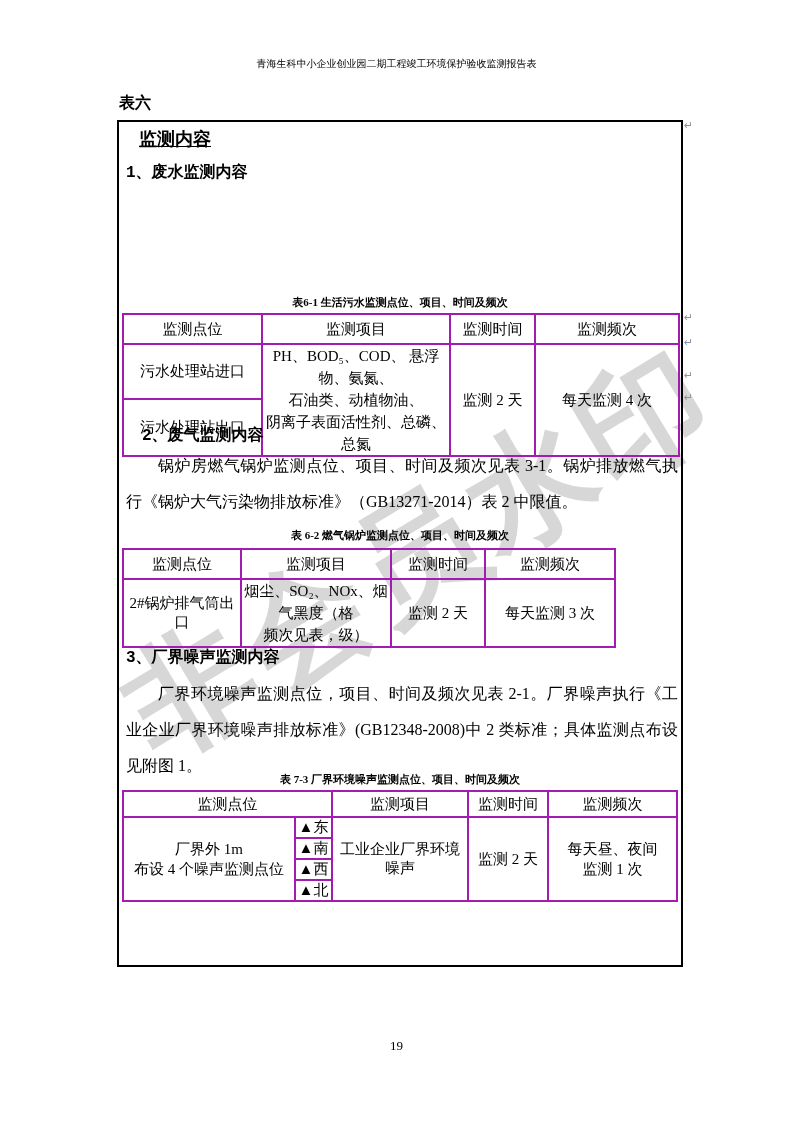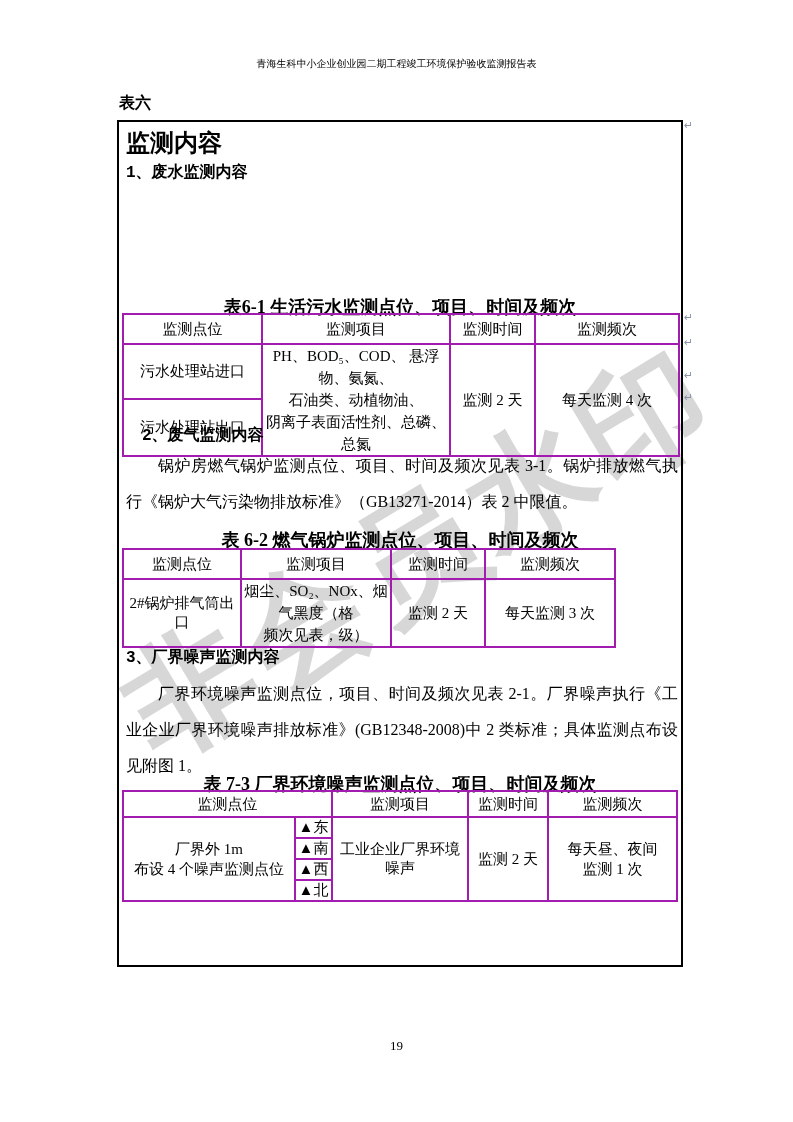--- a/index.html
+++ b/index.html
@@ -12,24 +12,24 @@
   .watermark {
     position:absolute; left:50px; top:470px; width:740px; z-index:0;
     text-align:center; font-size:126px; font-weight:700; letter-spacing:6px;
     color:rgba(150,150,150,0.38); transform:rotate(-31deg);
     white-space:nowrap; pointer-events:none;
   }
   .doc-header { position:absolute; top:57px; left:0; width:100%; text-align:center; font-size:10px; z-index:1; }
   .sheet-label { position:absolute; top:93px; left:119px; font-size:16px; font-weight:700; z-index:1; }
   .outer-box { position:absolute; left:117px; top:120px; width:562px; height:843px; border:2px solid #000; z-index:1; }
 
-  .box-title { position:absolute; top:5px; left:7px; font-size:24px; font-weight:700; }
+  .box-title { position:absolute; top:5px; left:20px; font-size:18px; font-weight:700;text-decoration:underline; }
   .sec-heading { position:absolute; left:7px; font-size:16px; font-weight:700;font-family:Liberation Mono, monospace; }
   .sec-para { position:absolute; left:7px; width:552px; font-size:16px; line-height:36px; text-indent:2em; text-align:justify; }
-  .caption { position:absolute; left:2px; width:558px; text-align:center; font-size:18px; font-weight:700; }
+  .caption { position:absolute; left:2px; width:558px; text-align:center; font-size:11px; font-weight:700; }
 
   .h1-s1 { top:40px; }  .p-s1 { top:60px; }  .cap-s1 { top:173px; }
   .h1-s2 { top:303px;margin-left:16px; } .p-s2 { top:326px; } .cap-s2 { top:406px; }
   .h1-s3 { top:525px; } .p-s3 { top:554px; } .cap-s3 { top:650px; }
 
   table.dtable { position:absolute; left:3px; border-collapse:collapse; table-layout:fixed; }
   table.dtable td {
     border:2px solid #a21caf; text-align:center; vertical-align:middle;
     font-size:15px; padding:0 2px; overflow:hidden;
   }

